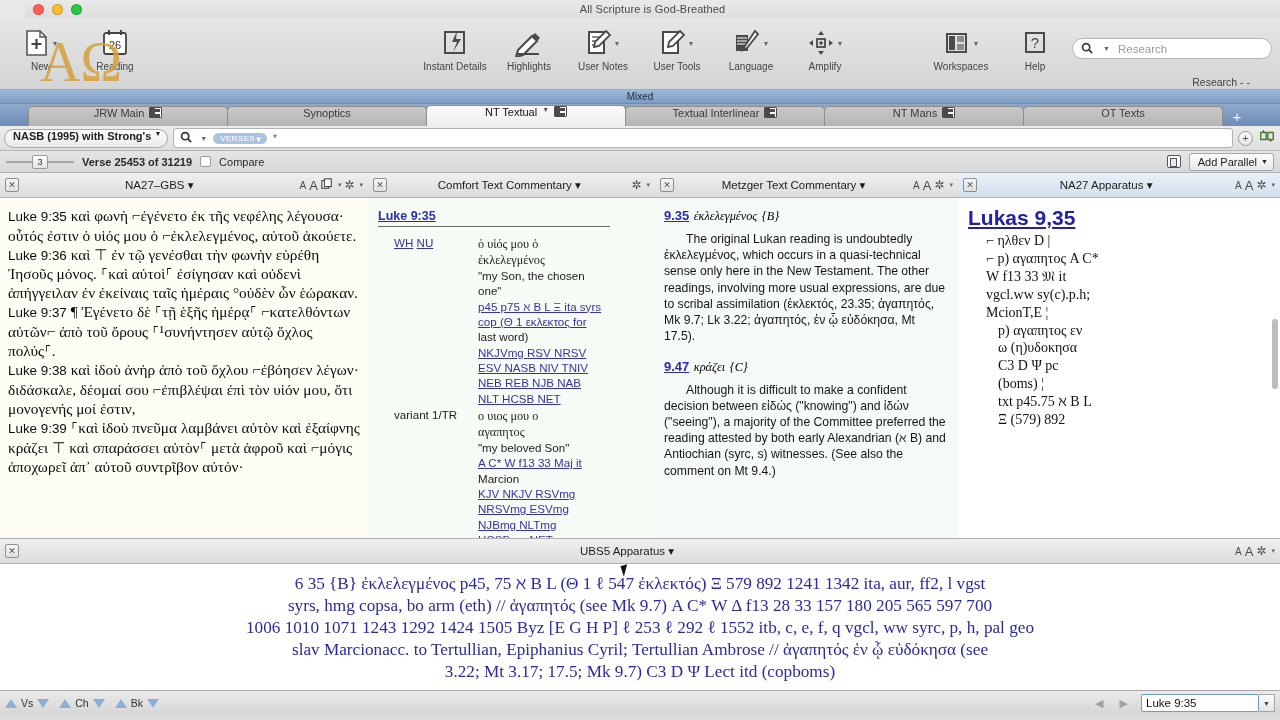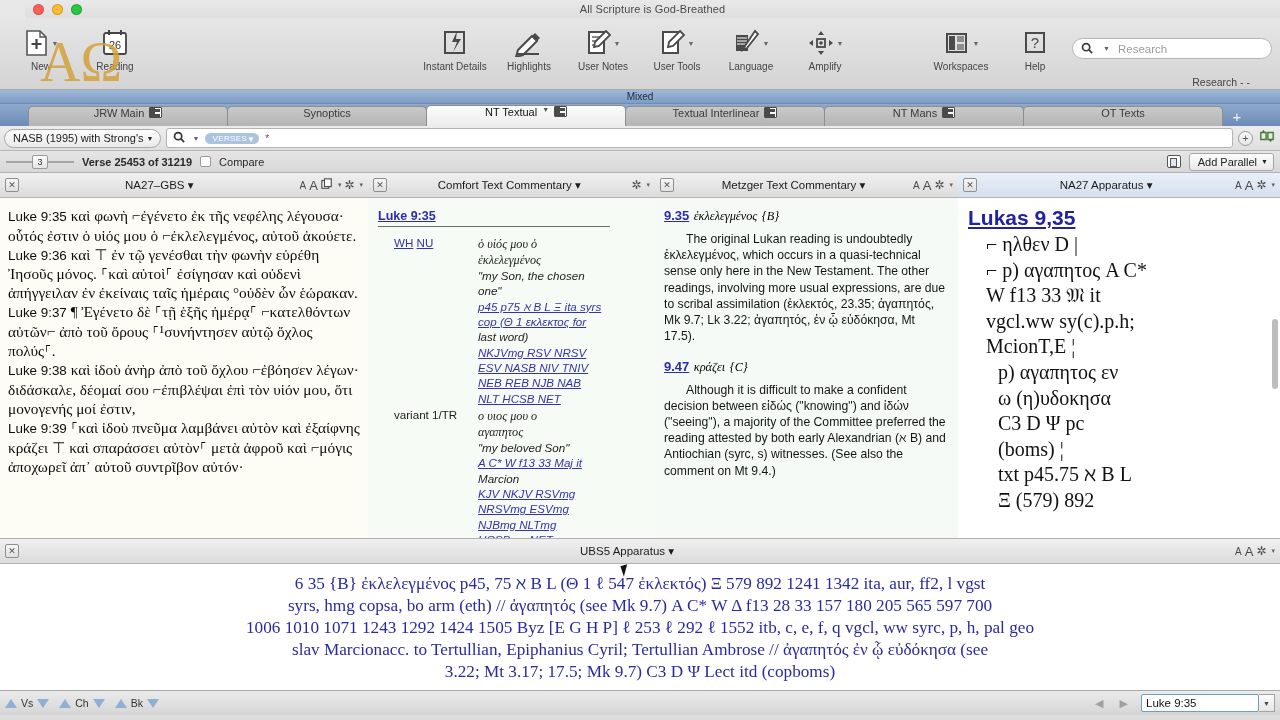--- a/index.html
+++ b/index.html
@@ -133,21 +133,21 @@
     height: 25px;
     background: linear-gradient(to bottom, #ededed, #dfdfdf);
     border-bottom: 1px solid #b6b6b6;
     display: flex; align-items: center; padding: 0 4px; gap: 5px;
   }
   .version-pop {
     height: 19px; padding: 0 16px 0 8px;
     background: linear-gradient(to bottom, #fdfdfd, #eaeaea);
     border: 1px solid #a8a8a8; border-radius: 10px;
     font-size: 11px; color: #222;
-    display: flex; align-items: center; position: relative;
+    display: flex; align-items: flex-start; position: relative; font-weight: bold;
   }
   .version-pop .tcaret { position: absolute; right: 6px; font-size: 7px; }
   .qfield {
     flex: 1; height: 20px; background: #fff;
     border: 1px solid #b2b2b2; border-radius: 3px;
     display: flex; align-items: center; gap: 6px; padding: 0 6px;
   }
   .token {
     background: #aac4e0; color: #fff; border-radius: 9px;
     font-size: 8px; letter-spacing: .4px; padding: 1px 12px 1px 7px;
@@ -240,21 +240,21 @@
   .comfort-pane .pane-body { background: #f6fbf6; padding: 8px 8px 0 10px; }
   .cp-head {
     color: #2b2bb0; font-weight: bold; font-size: 12.5px;
     text-decoration: underline; padding-bottom: 3px;
     border-bottom: 1px solid #6a6a6a; margin-bottom: 9px; display: inline-block;
     width: 232px;
   }
   .cp-row { display: flex; gap: 10px; margin-bottom: 2px; }
   .cp-label { width: 90px; flex: none; font-size: 11.6px; color: #1c1c1c; padding-left: 16px; }
   .cp-label a { color: #3333aa; text-decoration: underline; }
-  .cp-val { font-size: 11.6px; color: #1c1c1c; line-height: 1.32; font-style: italic; }
+  .cp-val { font-size: 11.6px; color: #1c1c1c; line-height: 1.32; }
   .cp-val .gk { font-family: "Liberation Serif", serif; font-size: 12.2px; }
   .lnk { color: #3333aa; text-decoration: underline; }
 
   
   .metz-pane .pane-body { background: #f6faf6; padding: 8px 9px 0 9px; }
   .mz-ref { color: #2b2bb0; font-weight: bold; font-size: 13px; text-decoration: underline; }
   .mz-gk { font-family: "Liberation Serif", serif; font-style: italic; font-size: 12.3px; }
   .mz-body {
     font-size: 12.2px; line-height: 1.33; color: #151515; text-indent: 22px;
     margin-top: 7px;
@@ -263,21 +263,21 @@
 
   
   .na-pane .pane-body { background: #ffffff; padding: 8px 20px 0 10px; }
   .na-title {
     color: #22229c; font-weight: bold; font-size: 21px;
     font-family: "Liberation Sans", sans-serif; text-decoration: underline;
     margin-bottom: 2px;
   }
   .na-line {
     font-family: "Liberation Serif", serif;
-    font-size: 20px; line-height: 1.28; color: #111; padding-left: 18px;
+    font-size: 14px; line-height: 1.28; color: #111; padding-left: 18px;
   }
 
   
   .bottom-pane {
     height: 152px;
     display: flex; flex-direction: column;
     background: #fff;
     border-top: 1px solid #b0b0b0;
   }
   .ubs-body {

